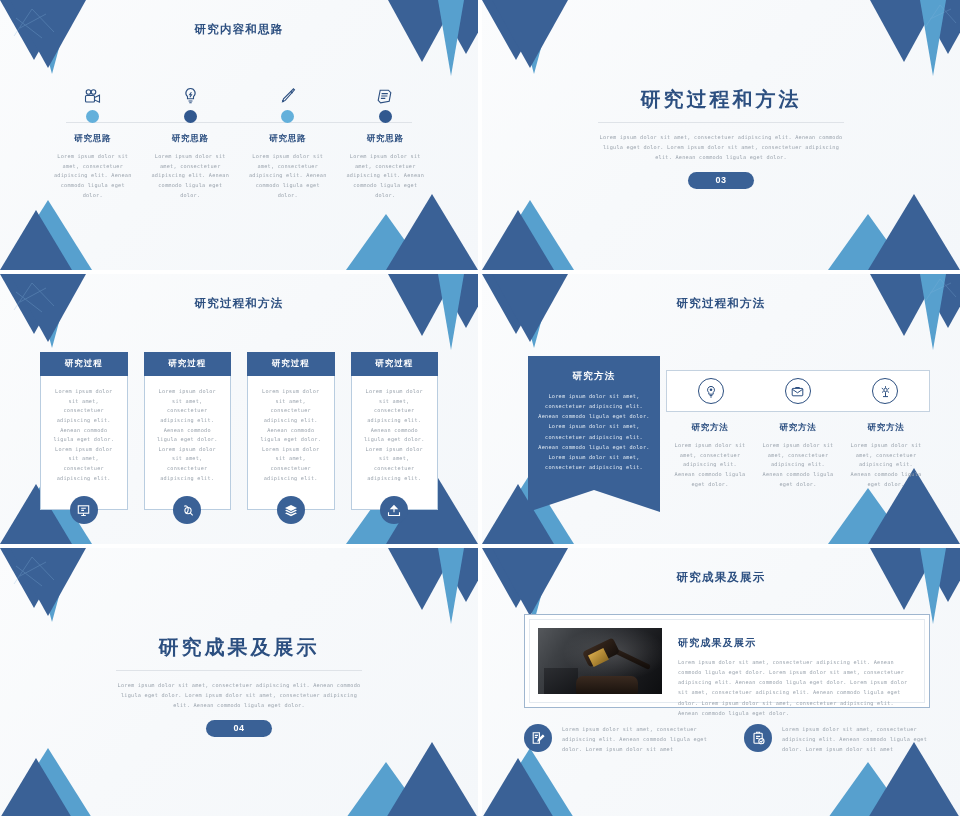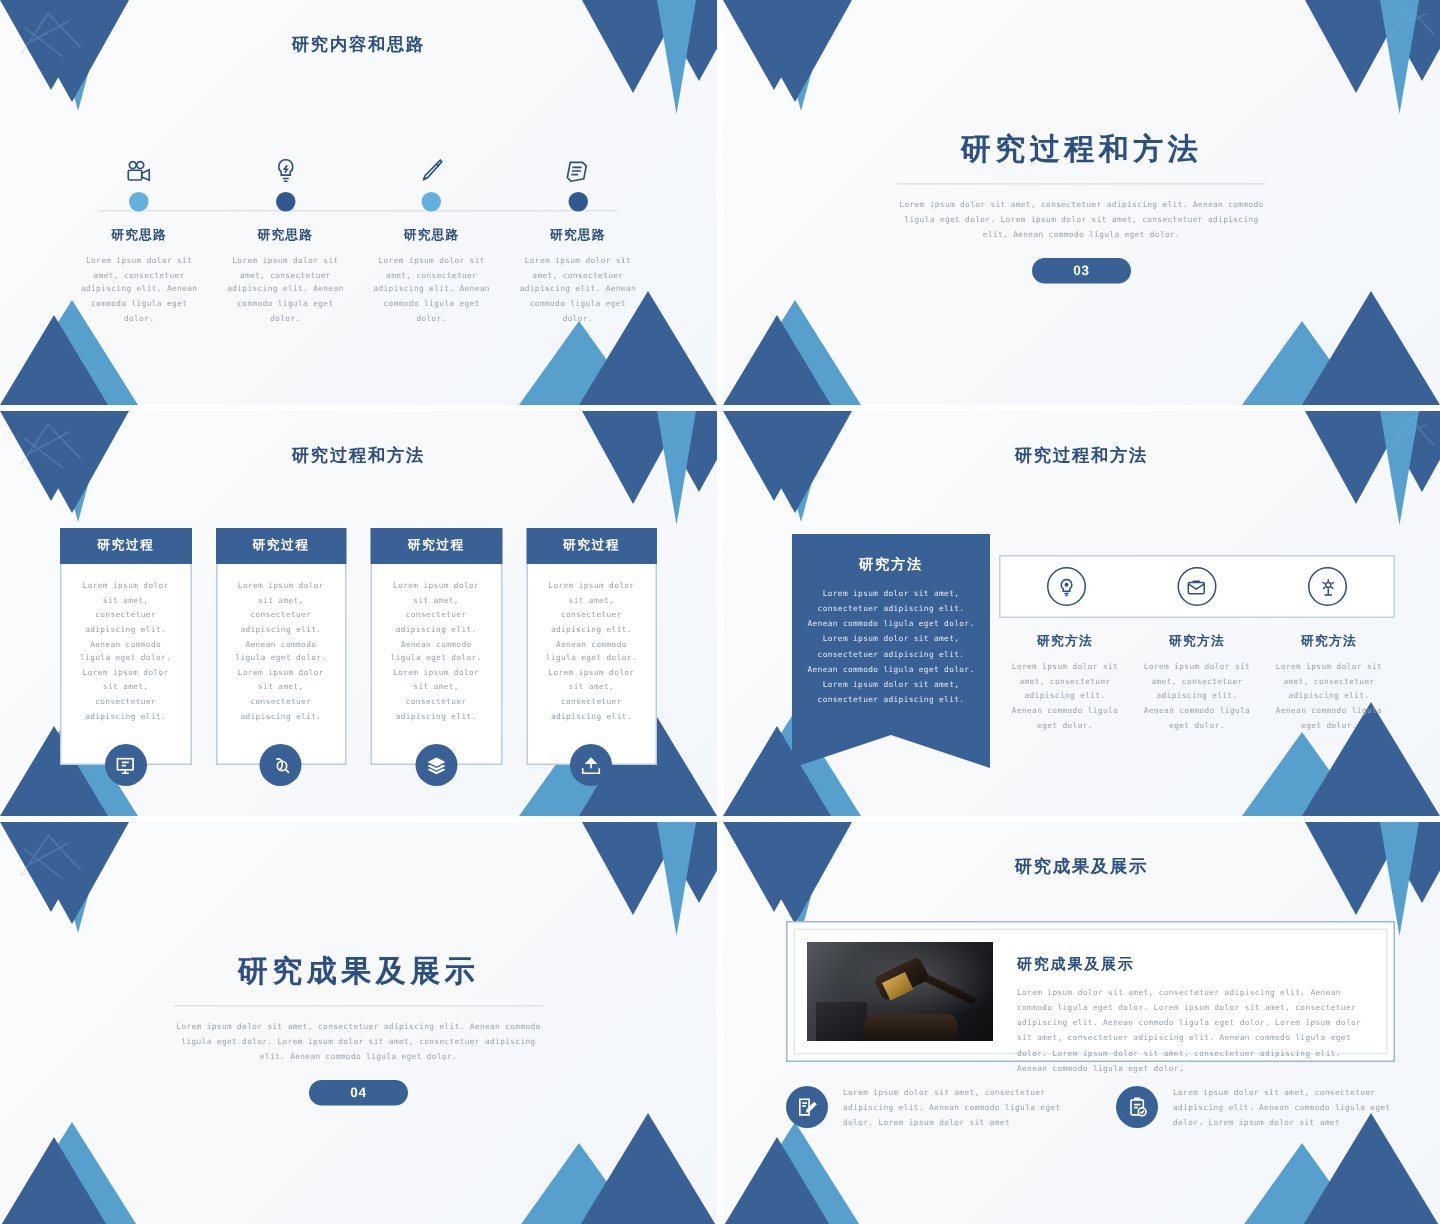--- a/index.html
+++ b/index.html
@@ -88,21 +88,21 @@
     font-size:5.2px;line-height:1.85;color:#9aa3ad;
     letter-spacing:.25px;text-align:center;
     font-family:"DejaVu Sans Mono","Liberation Mono",monospace;
   }
   .sub-head{
     font-family:"Liberation Serif","DejaVu Serif",serif;
     font-weight:bold;color:#2c4f80;
   }
 
   
-  .tl-wrap{position:absolute;left:44px;right:44px;top:96px;}
+  .tl-wrap{position:absolute;left:44px;right:44px;top:78px;}
   .tl-line{position:absolute;left:22px;right:22px;top:44px;height:1px;background:#dfe3e8;}
   .tl-cols{position:relative;display:flex;}
   .tl-col{flex:1;display:flex;flex-direction:column;align-items:center;}
   .tl-icon{height:26px;display:flex;align-items:flex-end;justify-content:center;color:#2c4f80;}
   .tl-dot{width:13px;height:13px;border-radius:50%;margin-top:6px;position:relative;z-index:2;}
   .tl-dot.light{background:#63b0db;}
   .tl-dot.dark{background:#31588f;}
   .tl-head{margin-top:10px;font-size:8.5px;letter-spacing:.8px;}
   .tl-body{margin-top:7px;width:84px;}
 

